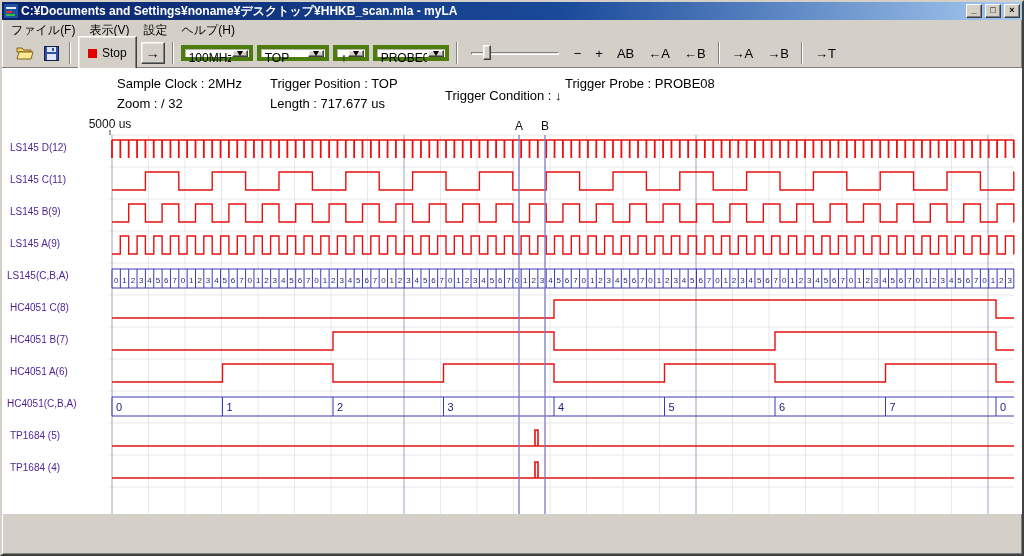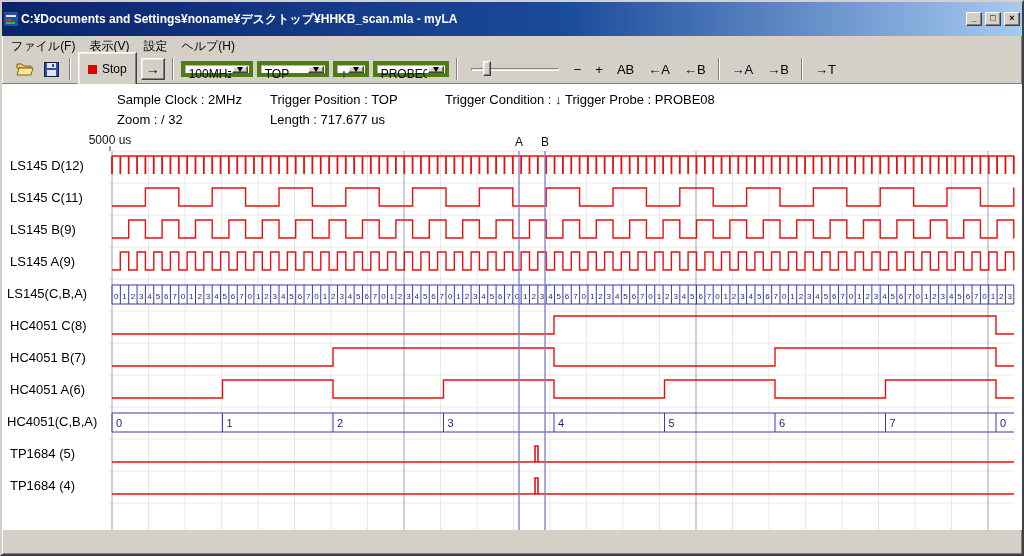--- a/index.html
+++ b/index.html
@@ -1,19 +1,19 @@
 <!DOCTYPE html>
 <html><head>
 <meta charset="utf-8">
 <style>
   *{margin:0;padding:0;box-sizing:border-box}
   html,body{width:1024px;height:556px;overflow:hidden;font-family:"Liberation Sans",sans-serif;background:#3a6ea5}
   .window{position:absolute;inset:0;background:#d4d0c8;border:2px solid;border-color:#d4d0c8 #404040 #404040 #d4d0c8;box-shadow:inset 1px 1px 0 #fff,inset -1px -1px 0 #808080}
   
-  .titlebar{height:34px;background:linear-gradient(90deg,#0a246a 0%,#1a4a9a 55%,#a6caf0 100%);display:flex;align-items:center;padding:0 2px;gap:3px}
+  .titlebar{height:18px;background:linear-gradient(90deg,#0a246a 0%,#1a4a9a 55%,#a6caf0 100%);display:flex;align-items:center;padding:0 2px;gap:3px}
   .title-text{flex:1;color:#fff;font-size:12px;font-weight:bold;white-space:nowrap;overflow:hidden;line-height:17px}
   .cap-btn{width:16px;height:14px;background:#d4d0c8;border:1px solid;border-color:#fff #404040 #404040 #fff;box-shadow:inset -1px -1px 0 #808080;font-size:9px;line-height:11px;text-align:center;font-weight:bold;color:#000;cursor:default}
   .app-icon{width:14px;height:14px;display:block}
   
   .menubar{height:19px;display:flex;font-size:12px;padding-left:2px}
   .menu-item{padding:2px 7px;cursor:default}
   
   .toolbar{height:29px;display:flex;align-items:center;padding:0 4px 0 12px;gap:4px;border-bottom:1px solid #808080;box-shadow:0 1px 0 #fff}
   .tool-sep{width:2px;height:22px;border-left:1px solid #808080;border-right:1px solid #fff;margin:0 3px}
   .icon-btn{width:22px;height:22px;display:flex;align-items:center;justify-content:center;background:#d4d0c8}
@@ -27,21 +27,21 @@
   .tri-down{width:0;height:0;border-left:3.5px solid transparent;border-right:3.5px solid transparent;border-top:5px solid #000}
   .tri-left{width:0;height:0;border-top:4px solid transparent;border-bottom:4px solid transparent;border-right:5px solid #000}
   .tri-right{width:0;height:0;border-top:4px solid transparent;border-bottom:4px solid transparent;border-left:5px solid #000}
   .slider{width:92px;height:20px;position:relative;margin:0 4px}
   .slider .track{position:absolute;left:2px;right:2px;top:9px;height:3px;border:1px solid;border-color:#808080 #fff #fff #808080;background:#ece9e2}
   .slider .thumb{position:absolute;left:14px;top:2px;width:8px;height:15px}
   .tbtn{padding:2px 5px;font-size:13px;background:transparent;border:none;cursor:default;color:#000}
   
   .content{position:relative;height:446px;background:#fff;overflow:hidden}
   .info-text{position:absolute;font-size:13px;color:#000;white-space:nowrap}
-  .sig-label{position:absolute;left:8px;height:18px;font-size:13px;color:#000000;white-space:nowrap}
+  .sig-label{position:absolute;left:8px;height:18px;font-size:10px;color:#4c1d95;white-space:nowrap}
   #wave-svg{position:absolute;left:0;top:50px;font-family:"Liberation Sans",sans-serif}
   
   .hscroll{position:absolute;left:108px;top:451px;width:732px;height:17px;display:flex;background:#f2efe6}
   .sb-btn{width:17px;height:17px;display:flex;align-items:center;justify-content:center;flex:none}
   .sb-track{flex:1;position:relative;background:repeating-conic-gradient(#fff 0% 25%,#d9d5cc 0% 50%) 0 0/2px 2px}
   .sb-thumb{position:absolute;left:475px;top:0;width:218px;height:17px}
   
   .statusbar{height:17px;display:flex;gap:2px;padding:1px 2px;background:#d4d0c8;font-size:11px;align-items:stretch}
   .panel{border:1px solid;border-color:#808080 #fff #fff #808080;padding:0 4px;line-height:13px;white-space:nowrap}
   .panel.grow{flex:1}
@@ -134,21 +134,21 @@
     <span class="tool-sep"></span>
     <span class="tbtn">→A</span>
     <span class="tbtn">→B</span>
     <span class="tool-sep"></span>
     <span class="tbtn">→T</span>
   </div>
 
   <div class="content">
     <span class="info-text" style="left:115px;top:8px">Sample Clock : 2MHz</span>
     <span class="info-text" style="left:268px;top:8px">Trigger Position : TOP</span>
-    <span class="info-text" style="left:443px;top:8px">Trigger Condition : ↓</span>
+    <span class="info-text" style="left:443px;top:20px">Trigger Condition : ↓</span>
     <span class="info-text" style="left:563px;top:8px">Trigger Probe : PROBE08</span>
     <span class="info-text" style="left:115px;top:28px">Zoom : /  32</span>
     <span class="info-text" style="left:268px;top:28px">Length : 717.677 us</span>
 
     <span class="sig-label" style="top:74px">LS145 D(12)</span>
     <span class="sig-label" style="top:106px">LS145 C(11)</span>
     <span class="sig-label" style="top:138px">LS145 B(9)</span>
     <span class="sig-label" style="top:170px">LS145 A(9)</span>
     <span class="sig-label" style="top:202px;left:5px">LS145(C,B,A)</span>
     <span class="sig-label" style="top:234px">HC4051 C(8)</span>

